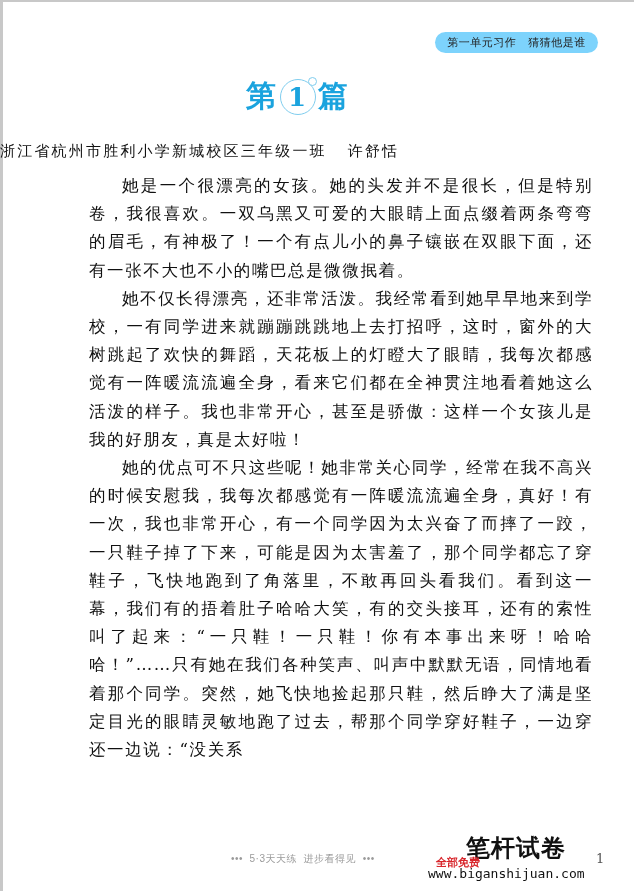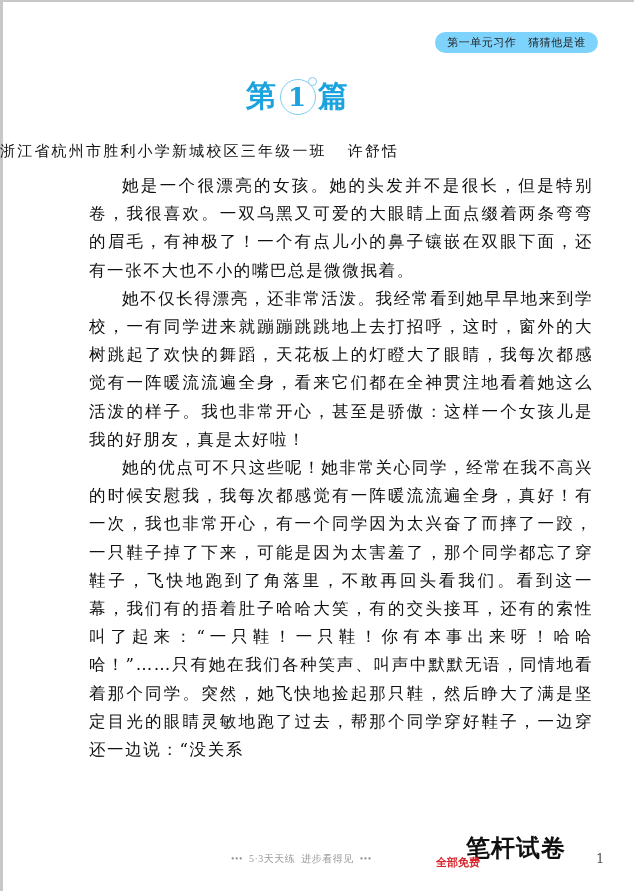--- a/index.html
+++ b/index.html
@@ -86,21 +86,21 @@
       color: #111;
       text-align: justify;
     }
     .essay p {
       margin: 0;
       text-indent: 33px;
     }
     .footer-slogan {
       position: absolute;
       left: 231px; top: 852px;
-      font-family: Liberation Serif, serif;
+      font-family: Liberation Sans, sans-serif;
       font-size: 10px;
       color: #9a9a9a;
       letter-spacing: 0.5px;
       white-space: pre;
     }
     .watermark {
       position: absolute;
       left: 444px; top: 832px;
       width: 150px; height: 56px;
     }
@@ -153,15 +153,16 @@
   <p>她是一个很漂亮的女孩。她的头发并不是很长，但是特别卷，我很喜欢。一双乌黑又可爱的大眼睛上面点缀着两条弯弯的眉毛，有神极了！一个有点儿小的鼻子镶嵌在双眼下面，还有一张不大也不小的嘴巴总是微微抿着。</p>
   <p>她不仅长得漂亮，还非常活泼。我经常看到她早早地来到学校，一有同学进来就蹦蹦跳跳地上去打招呼，这时，窗外的大树跳起了欢快的舞蹈，天花板上的灯瞪大了眼睛，我每次都感觉有一阵暖流流遍全身，看来它们都在全神贯注地看着她这么活泼的样子。我也非常开心，甚至是骄傲：这样一个女孩儿是我的好朋友，真是太好啦！</p>
   <p>她的优点可不只这些呢！她非常关心同学，经常在我不高兴的时候安慰我，我每次都感觉有一阵暖流流遍全身，真好！有一次，我也非常开心，有一个同学因为太兴奋了而摔了一跤，一只鞋子掉了下来，可能是因为太害羞了，那个同学都忘了穿鞋子，飞快地跑到了角落里，不敢再回头看我们。看到这一幕，我们有的捂着肚子哈哈大笑，有的交头接耳，还有的索性叫了起来：“一只鞋！一只鞋！你有本事出来呀！哈哈哈！”……只有她在我们各种笑声、叫声中默默无语，同情地看着那个同学。突然，她飞快地捡起那只鞋，然后睁大了满是坚定目光的眼睛灵敏地跑了过去，帮那个同学穿好鞋子，一边穿还一边说：“没关系</p>
 </div>
 
 <div class="footer-slogan">•••  5·3天天练  进步看得见  •••</div>
 
 <div class="watermark">
   <span class="wm-title">笔杆试卷</span>
   <span class="wm-badge">全部免费</span>
+  <span class="wm-url">www.biganshijuan.com</span>
 </div>
 
 <div class="page-number">1</div>
 
 </body></html>

